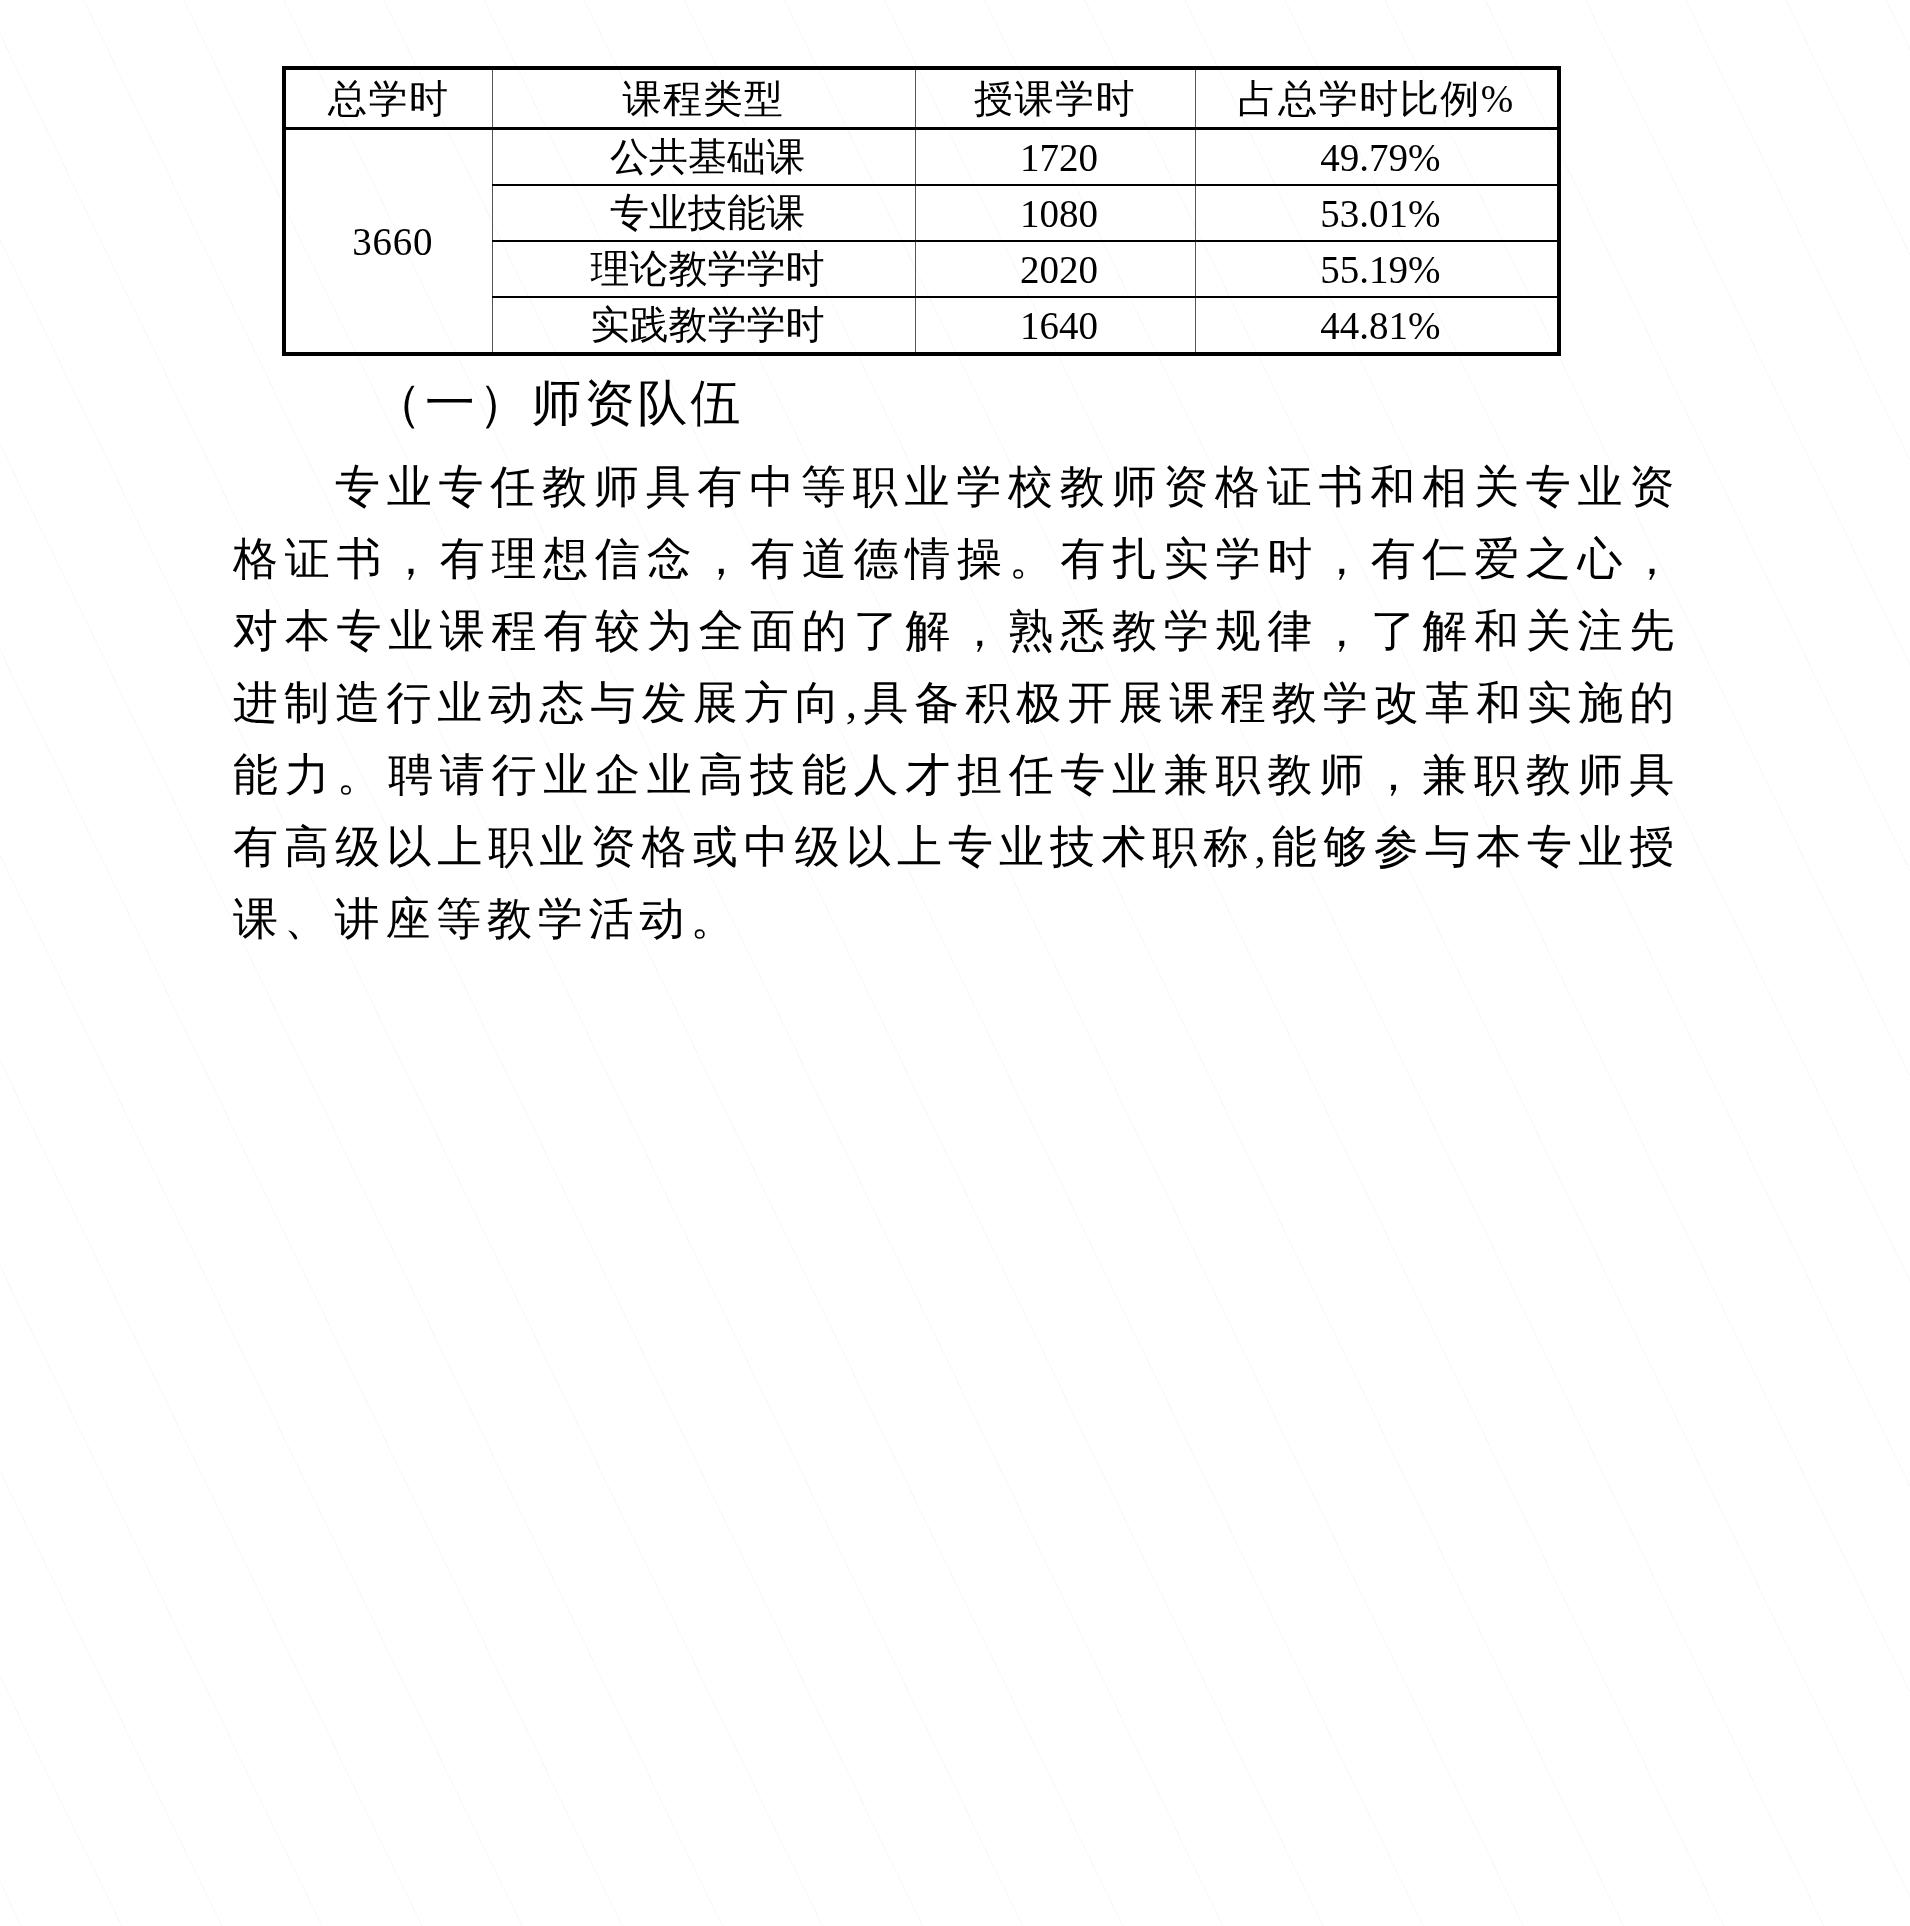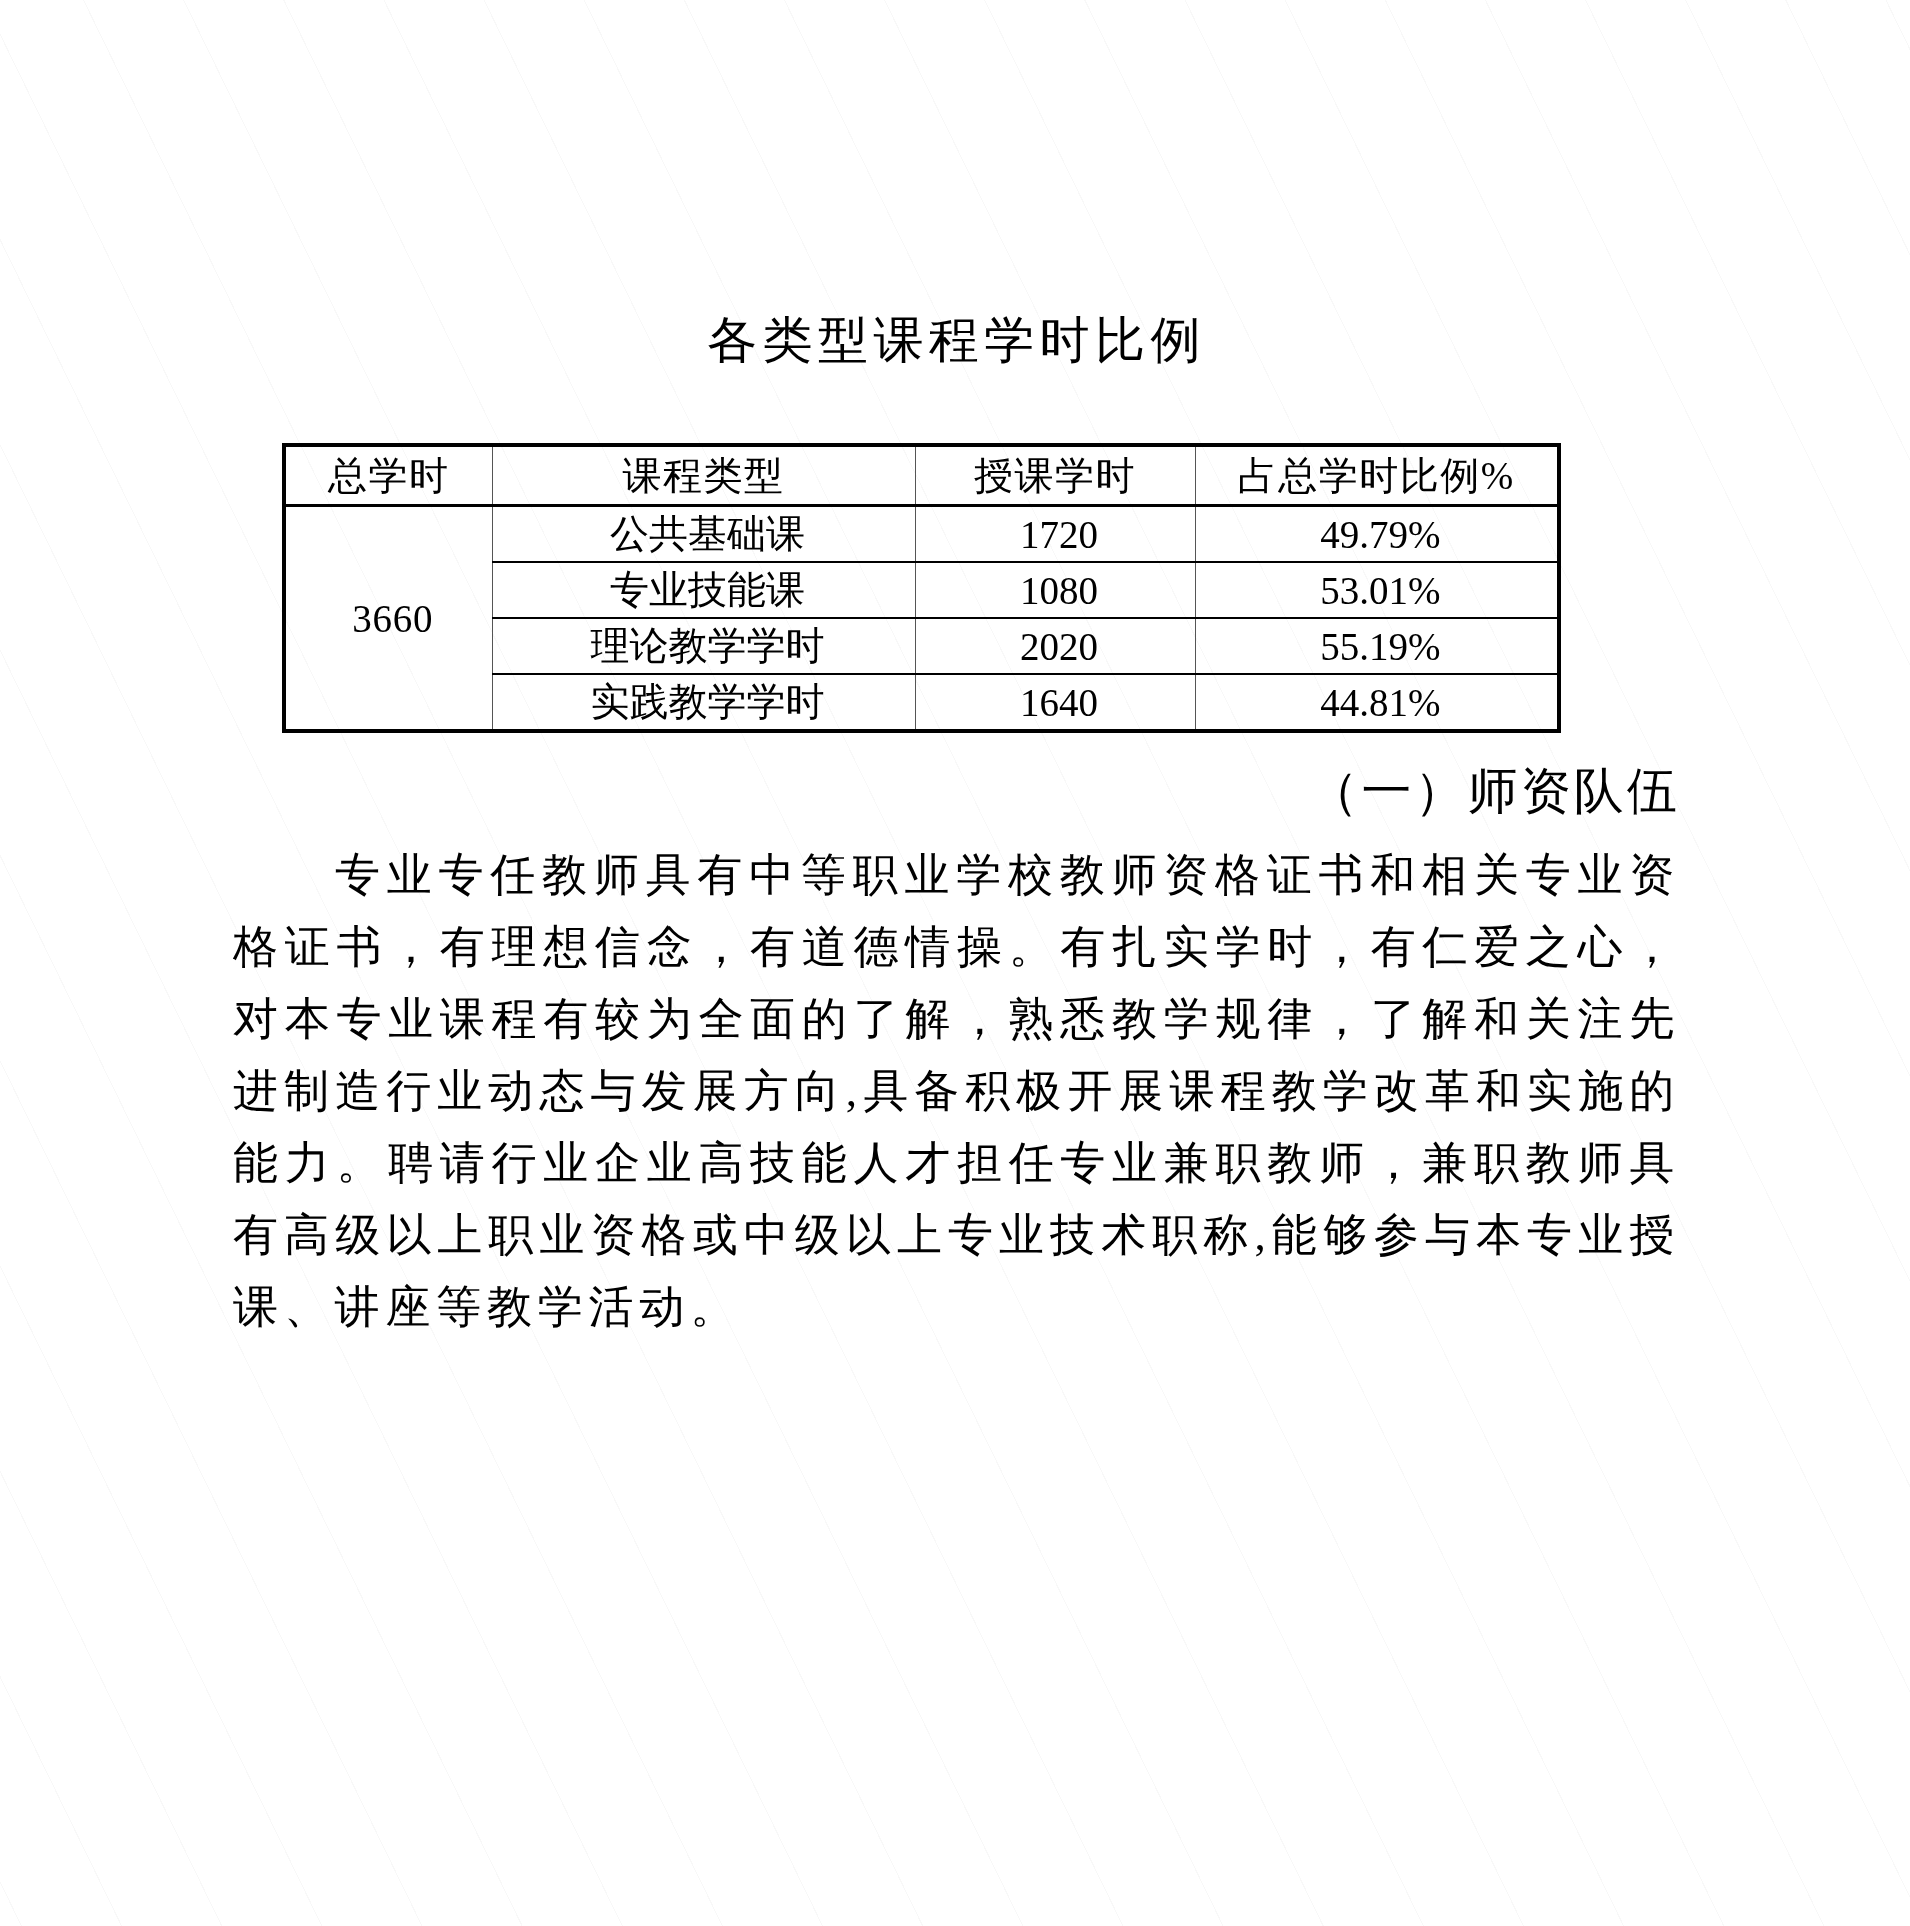--- a/index.html
+++ b/index.html
@@ -84,41 +84,40 @@
     letter-spacing: 2.3px;
   }
   h3.sub-heading {
     margin: 0;
     font-size: 50px;
     font-weight: normal;
     line-height: 65px;
     letter-spacing: 3.1px;
     padding-left: 139px;
   }
-  h3.sub-heading.first { margin-top: 26px; text-align: right; }
+  h3.sub-heading.first { margin-top: 15px; }
   p.body-para {
     margin: 0;
     font-size: 45px;
     line-height: 72px;
     letter-spacing: 5.8px;
     text-align: justify;
     text-indent: 102px;
   }
   p.p1 { margin-top: 7.7px; }
   p.p2 { margin-top: 15.4px; }
 </style>
 </head>
 <body>
 
 <div class="page">
   <div class="artifact-diagonal"></div>
 
   <div class="content">
 
-    <h2 class="table-title">各类型课程学时比例</h2>
 
     <table class="course-table">
       <colgroup>
         <col class="c1">
           <col class="c2">
           <col class="c3">
           <col class="c4">
       </colgroup>
       <thead>
         <tr>

